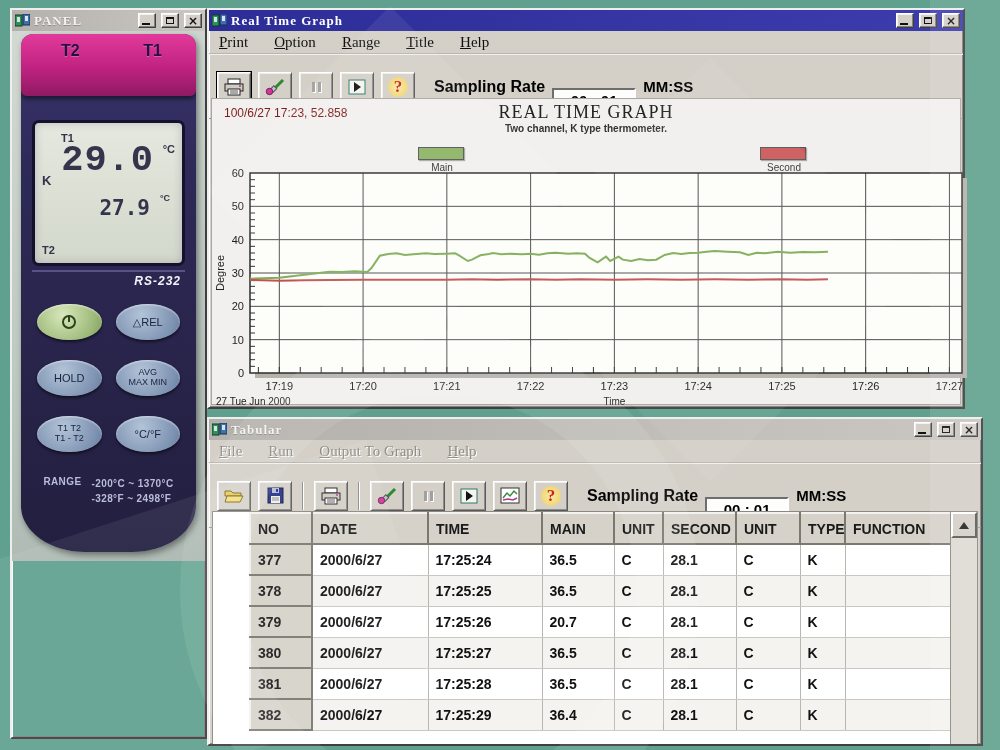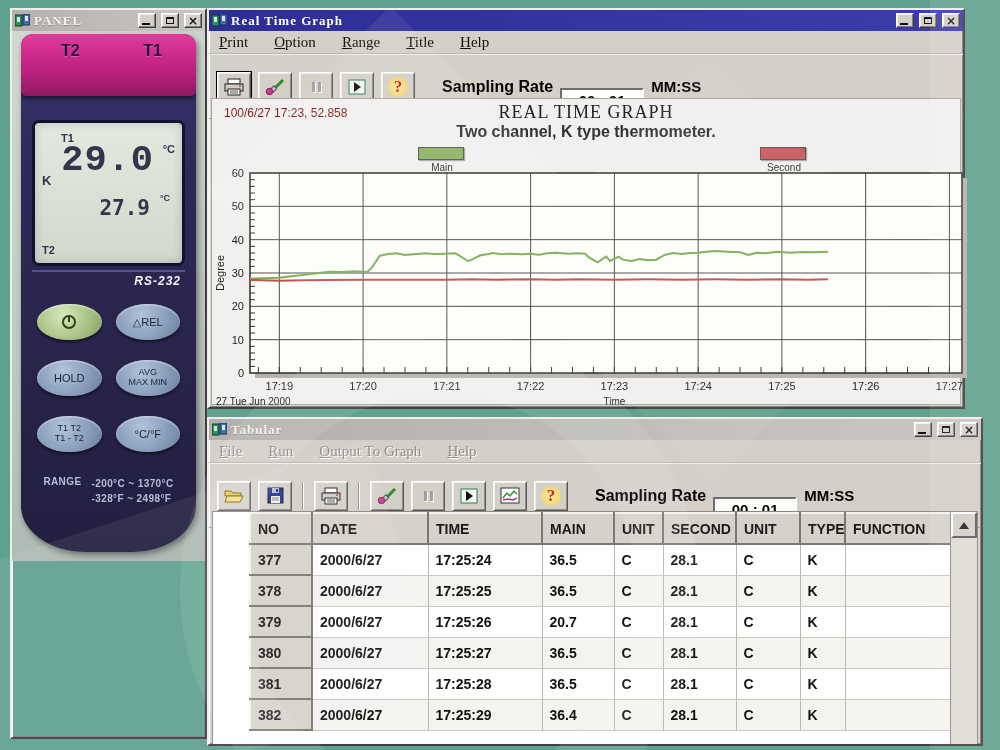--- a/index.html
+++ b/index.html
@@ -31,21 +31,21 @@
   .menu-item { display:inline-block; cursor:default; }
   .menu-item::first-letter { text-decoration:underline; }
   .menubar.disabled .menu-item { color:#8f8d88; text-shadow:1px 1px 0 #ffffff;text-align:center; }
 
   .toolbar { display:flex; align-items:center; padding:5px 8px; gap:7px; border-top:1px solid #f2f1ee; border-bottom:1px solid #9c9a94; }
   .tool { width:34px; height:30px; background:#d4d0c8; border:1px solid; border-color:#ffffff #5a5a5a #5a5a5a #ffffff; box-shadow:inset 1px 1px 0 #eeeeee, inset -1px -1px 0 #8c8c8c; display:flex; align-items:center; justify-content:center; }
   .tool.default { outline:1px solid #000; }
   .tool.disabled { }
   .tool svg { display:block; }
   .sep { width:2px; height:28px; border-left:1px solid #8c8c8c; border-right:1px solid #ffffff; margin:0 3px; }
-  .rate-label { font-weight:bold; font-size:16px; color:#000; margin-left:20px; white-space:nowrap; }
+  .rate-label { font-weight:bold; font-size:16px; color:#000; margin-left:12px; white-space:nowrap; }
   .rate-input { width:84px; height:25px; text-align:center; font-weight:bold; font-size:15px; font-family:"Liberation Sans", sans-serif; border:2px solid; border-color:#6e6e6e #ffffff #ffffff #6e6e6e; background:#fdfdfb; color:#000;margin-top:28px; }
   .rate-units { font-weight:bold; font-size:15px; color:#000; }
   .pause-bars { display:flex; gap:3px; }
   .pause-bars i { display:block; width:3px; height:10px; background:#a0a0a0; box-shadow:1px 1px 0 #ffffff; }
   .help-glyph { font-size:17px; font-weight:bold; color:#cc2020; background:radial-gradient(#f8e9a8,#f0cf5e); border-radius:50%; width:20px; height:20px; line-height:20px; text-align:center; font-family:"Liberation Serif", serif; }
 
   
   #panel-window { left:10px; top:8px; width:197px; height:731px; background:transparent; }
   #panel-photo { position:absolute; left:0; top:21px; width:100%; height:530px; background:linear-gradient(155deg,#d2d9d2 0%, #bec9c2 55%, #a8b5ae 100%); }
   #device { position:absolute; left:9px; top:3px; width:175px; height:518px; background:linear-gradient(#3a3570 0%, #2e2a58 25%, #272348 70%, #221f40 100%); border-radius:12px 12px 64px 64px / 12px 12px 46px 46px; box-shadow:2px 3px 6px rgba(0,0,0,.45); overflow:hidden; }
@@ -66,21 +66,21 @@
   .dev-btn.small { font-size:9px; }
   #btn-power { background:radial-gradient(circle at 40% 30%, #d8e8bc, #9cb878 70%, #7a9658); color:#2c4416; }
   .range-row { margin-top:24px; display:flex; justify-content:center; gap:10px; color:#b9bdd8; font-size:10px; font-weight:bold; letter-spacing:.4px; }
   .range-vals { text-align:left; line-height:1.5; }
 
   
   #graph-window { left:207px; top:8px; width:758px; height:401px; }
   #chart-area { position:absolute; left:2px; right:2px; top:88px; bottom:2px; background:#f1f0ee; border:1px solid #a9a7a1; }
   #chart-status { position:absolute; left:12px; top:7px; font-size:12px; color:#7f1d1d; }
   #chart-title { position:absolute; left:0; right:0; top:3px; text-align:center; font-family:"Liberation Serif", serif; font-size:18px; letter-spacing:1px; color:#242424; }
-  #chart-subtitle { position:absolute; left:0; right:0; top:24px; text-align:center; font-size:16px; font-weight:bold; color:#333; }
+  #chart-subtitle { position:absolute; left:0; right:0; top:24px; text-align:center; font-size:10px; font-weight:bold; color:#333; }
   .legend { position:absolute; top:48px; width:48px; text-align:center; }
   .legend .swatch { width:46px; height:13px; border:1px solid #555; box-shadow:1px 1px 1px rgba(0,0,0,.3); }
   .legend .lg-label { font-size:10px; color:#333; margin-top:2px; }
   #legend-main { left:206px; } #legend-second { left:548px; }
   #plot { position:absolute; left:2px; top:62px; }
 
   
   #tabular-window { left:207px; top:417px; width:776px; height:329px; }
   #table-wrap { position:absolute; left:3px; right:3px; top:92px; bottom:0; background:#ffffff; border:1px solid #8a8880; border-bottom:none; overflow:hidden;padding-left:36px; }
   table { border-collapse:collapse; table-layout:fixed; width:744px; }

